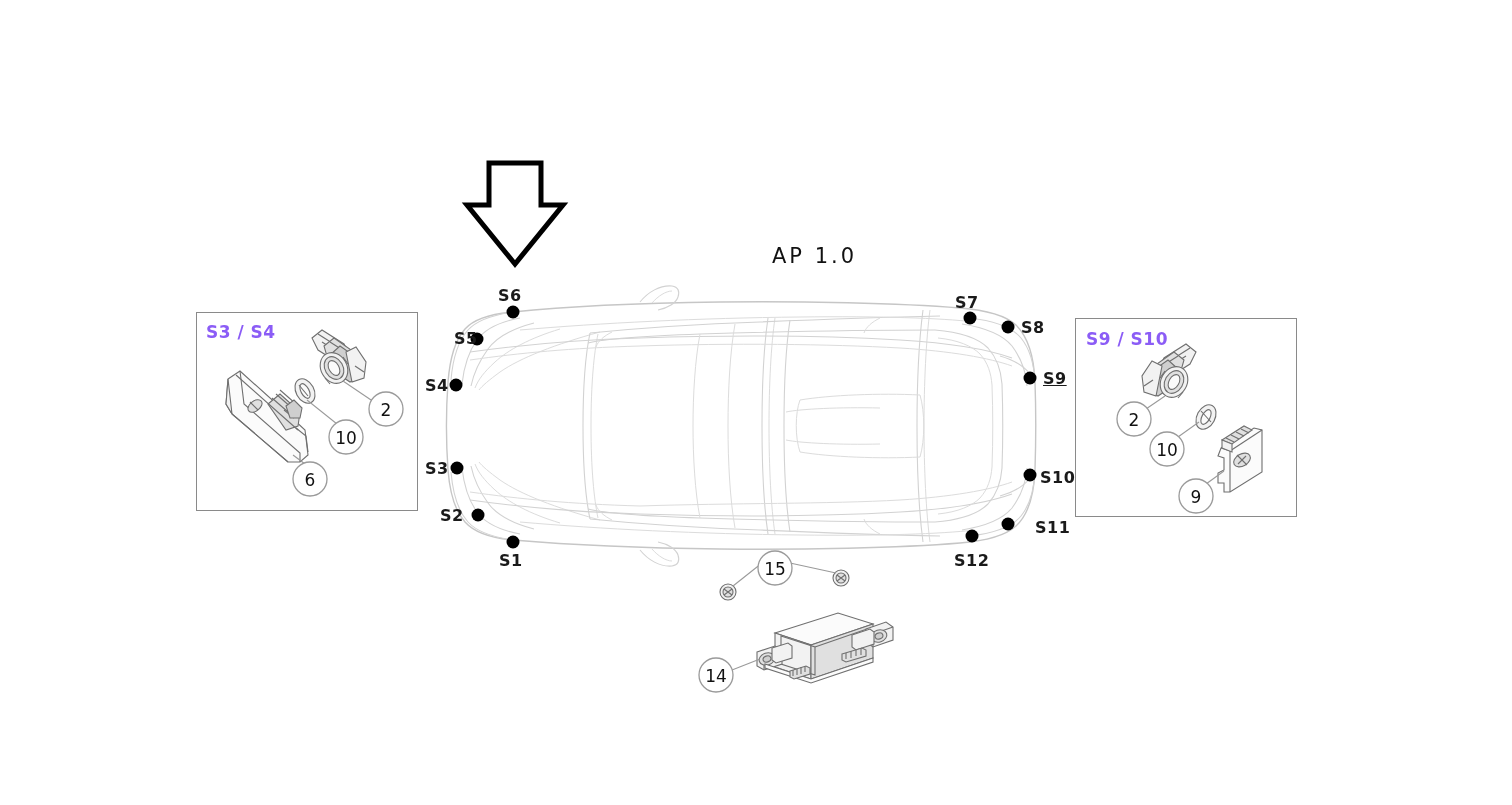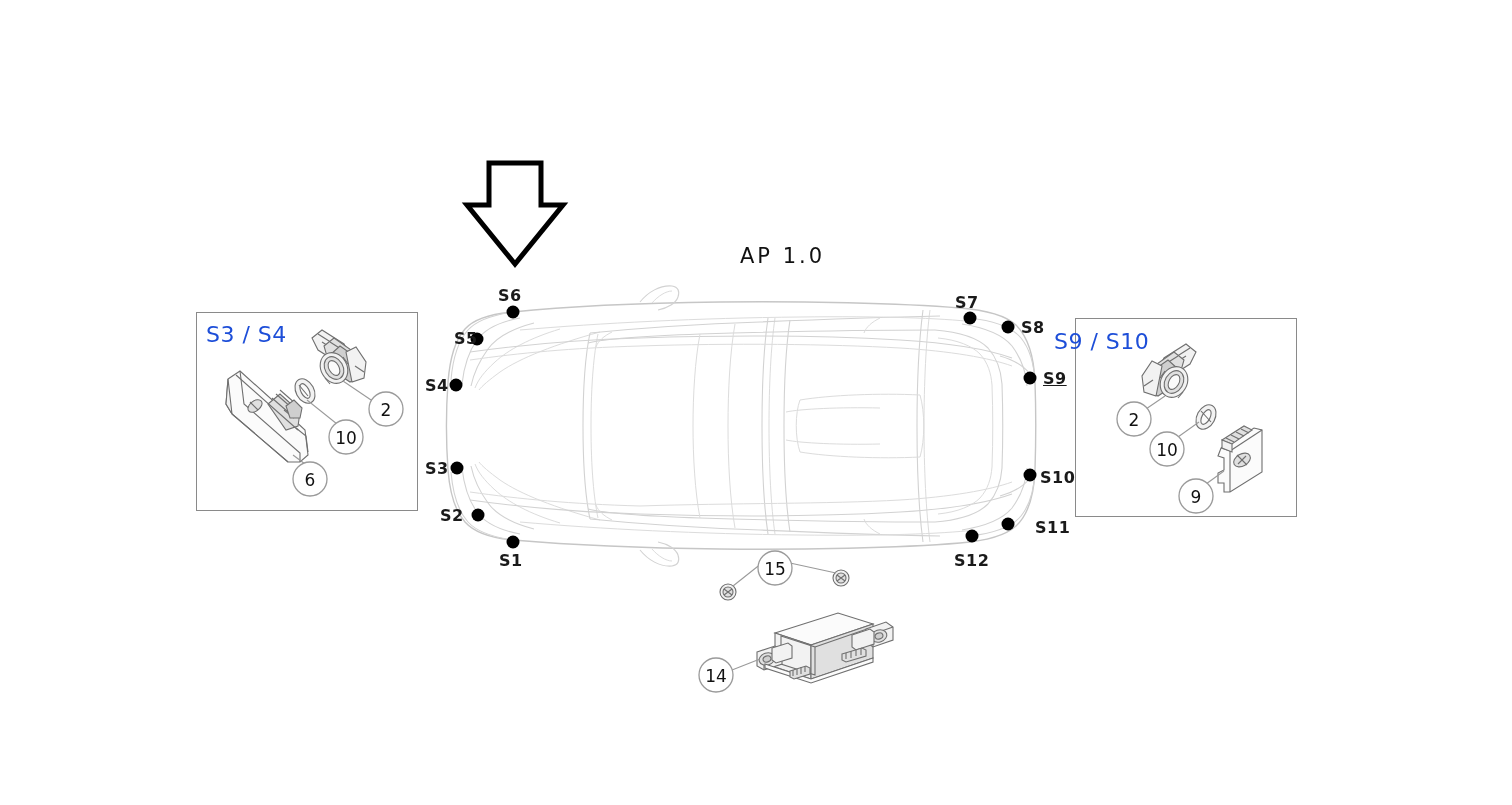--- a/index.html
+++ b/index.html
@@ -32,23 +32,23 @@
     font-family: "DejaVu Sans", sans-serif;
     font-size: 16px;
     font-weight: 700;
     color: #1a1a1a;
     white-space: nowrap;
     letter-spacing: 0.5px;
   }
   .boxtitle {
     position: absolute;
     font-family: "DejaVu Sans", sans-serif;
-    font-size: 22px;
-    font-weight: 400;
-    color: #1d4ed8;
+    font-size: 17px;
+    font-weight: 700;
+    color: #8b5cf6;
     white-space: nowrap;
     letter-spacing: 0.5px;
   }
   .maintitle {
     position: absolute;
     font-family: "DejaVu Sans", sans-serif;
     font-size: 21px;
     font-weight: 400;
     color: #111;
     white-space: nowrap;
@@ -191,21 +191,21 @@
   <div class="lbl" style="left:425px; top:459px;">S3</div>
   <div class="lbl" style="left:440px; top:506px;">S2</div>
   <div class="lbl" style="left:499px; top:551px;">S1</div>
   <div class="lbl" style="left:955px; top:293px;">S7</div>
   <div class="lbl" style="left:1021px; top:318px;">S8</div>
   <div class="lbl" style="left:1043px; top:369px;text-decoration:underline;">S9</div>
   <div class="lbl" style="left:1040px; top:468px;">S10</div>
   <div class="lbl" style="left:1019px; top:518px;margin-left:16px;">S11</div>
   <div class="lbl" style="left:954px; top:551px;">S12</div>
 
-  <div class="maintitle" style="left:740px; top:244px;text-align:center;">AP 1.0</div>
+  <div class="maintitle" style="left:772px; top:244px;text-align:center;">AP 1.0</div>
 
   <div class="detailbox" style="left:196px; top:312px; width:222px; height:199px;"></div>
   <div class="boxtitle" style="left:206px; top:322px;">S3 / S4</div>
 
   <svg class="layer">
 
     <g>
       <path class="partfill-w" d="M228,379 L240,371 L290,416 L305,430 L308,455 L300,462 L288,462 L232,414 L226,404 Z"></path>
       <path class="partfill-l" d="M228,379 L232,414 L226,404 Z"></path>
       <path class="partline" d="M240,371 L244,404 L300,453 L300,462"></path>
@@ -253,21 +253,21 @@
       <circle class="callcircle" cx="346" cy="437" r="17"></circle>
       <text class="callnum" x="346" y="438">10</text>
 
       <line class="leader" x1="293" y1="455" x2="305" y2="464"></line>
       <circle class="callcircle" cx="310" cy="479" r="17"></circle>
       <text class="callnum" x="310" y="480">6</text>
     </g>
   </svg>
 
   <div class="detailbox" style="left:1075px; top:318px; width:222px; height:199px;"></div>
-  <div class="boxtitle" style="left:1054px; top:329px;">S9 / S10</div>
+  <div class="boxtitle" style="left:1086px; top:329px;">S9 / S10</div>
 
   <svg class="layer">
 
     <g>
       <path class="partfill-l" d="M1196,352 L1186,344 L1164,358 L1158,370 L1168,378 L1190,364 Z"></path>
       <path class="partline" d="M1190,348 L1168,362"></path>
       <path class="partline" d="M1186,356 L1164,370"></path>
       <path class="partfill-m" d="M1184,360 L1174,352 L1154,366 L1150,380 L1160,388 L1180,374 Z"></path>
       <path class="partline" d="M1178,356 L1156,370"></path>
       <path class="partfill-d" d="M1178,369 L1168,360 L1148,374 L1146,390 L1158,396 L1176,384 Z"></path>

